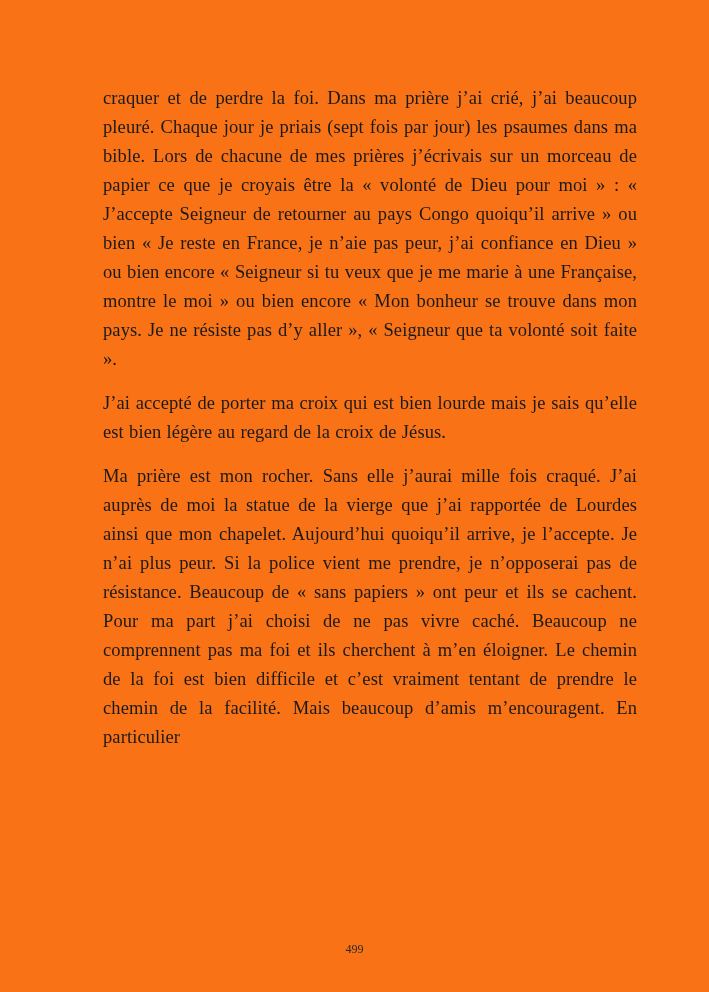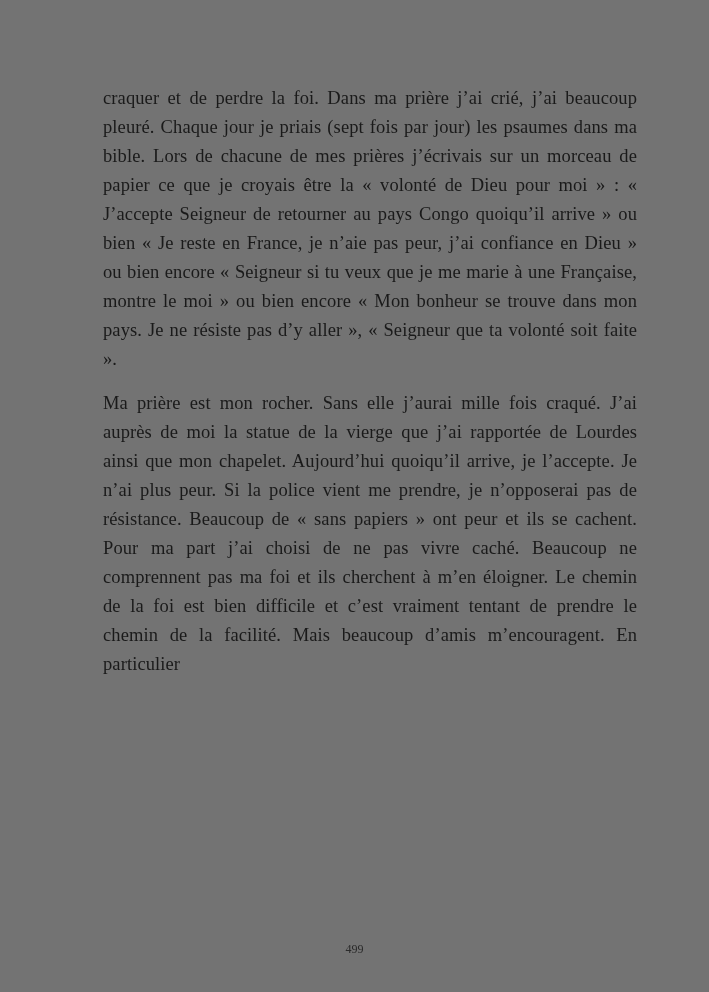--- a/index.html
+++ b/index.html
@@ -14,21 +14,21 @@
     overflow: hidden;
     font-family: "Liberation Serif", "DejaVu Serif", serif;
     color: #1a1a1a;
   }
   .page {
     position: absolute;
     top: 0;
     left: 0;
     width: 709px;
     height: 992px;
-    background: #737373;
+    background: #f97316;
     box-sizing: border-box;
     padding: 84px 72px 0 103px;
   }
   .text-block p {
     margin: 0 0 15px 0;
     font-size: 18.5px;
     line-height: 29px;
     text-align: justify;
     text-justify: inter-word;
     letter-spacing: 0.1px;
@@ -44,16 +44,17 @@
     line-height: 14px;
     color: #2a2a2a;
   }
 </style>
 </head>
 <body>
 
 <div class="page">
   <div class="text-block">
     <p>craquer et de perdre la foi. Dans ma prière j’ai crié, j’ai beaucoup pleuré. Chaque jour je priais (sept fois par jour) les psaumes dans ma bible. Lors de chacune de mes prières j’écrivais sur un morceau de papier ce que je croyais être la « volonté de Dieu pour moi » : « J’accepte Seigneur de retourner au pays Congo quoiqu’il arrive » ou bien «  Je reste en France, je n’aie pas peur, j’ai confiance en Dieu »  ou bien encore « Seigneur si tu veux que je me marie à une Française, montre le moi » ou bien encore « Mon bonheur se trouve dans mon pays. Je ne résiste pas d’y aller », « Seigneur que ta volonté soit faite ».</p>
+    <p>J’ai accepté de porter ma croix qui est bien lourde mais je sais qu’elle est bien légère au regard de la croix de Jésus.</p>
     <p>Ma prière est mon rocher. Sans elle j’aurai mille fois craqué. J’ai auprès de moi la statue de la vierge que j’ai rapportée de Lourdes ainsi que mon chapelet. Aujourd’hui quoiqu’il arrive, je l’accepte. Je n’ai plus peur. Si la police vient me prendre, je n’opposerai pas de résistance. Beaucoup de « sans papiers » ont peur et ils se cachent. Pour ma part j’ai choisi de ne pas vivre caché. Beaucoup ne comprennent pas ma foi et ils cherchent à m’en éloigner. Le chemin de la foi est bien difficile et c’est vraiment tentant de prendre le chemin de la facilité. Mais beaucoup d’amis m’encouragent. En particulier</p>
   </div>
   <div class="page-number">499</div>
 </div>
 
 </body></html>

